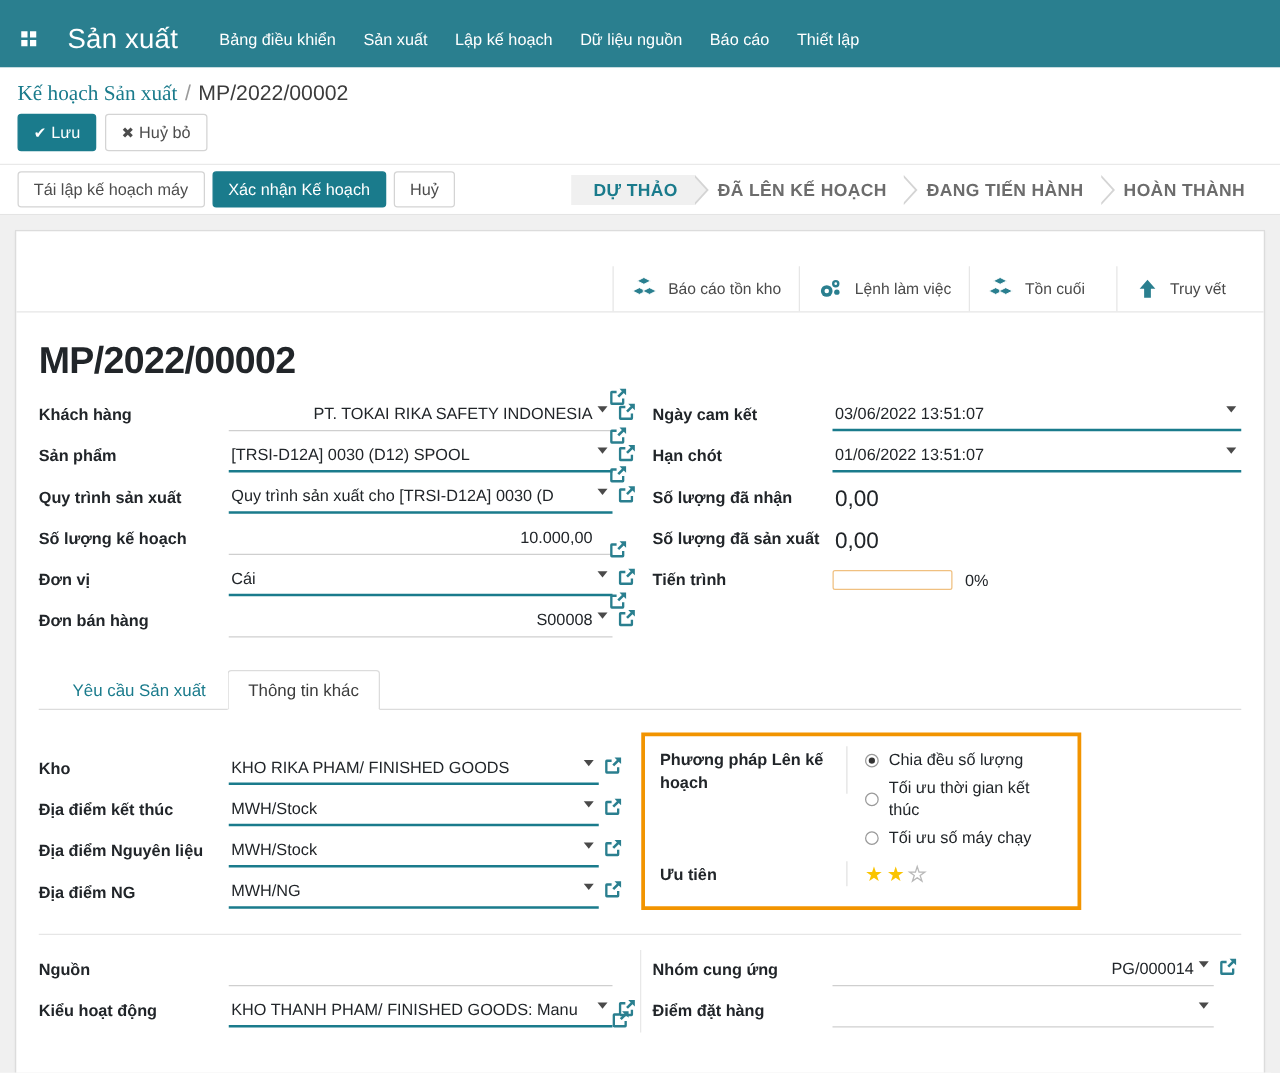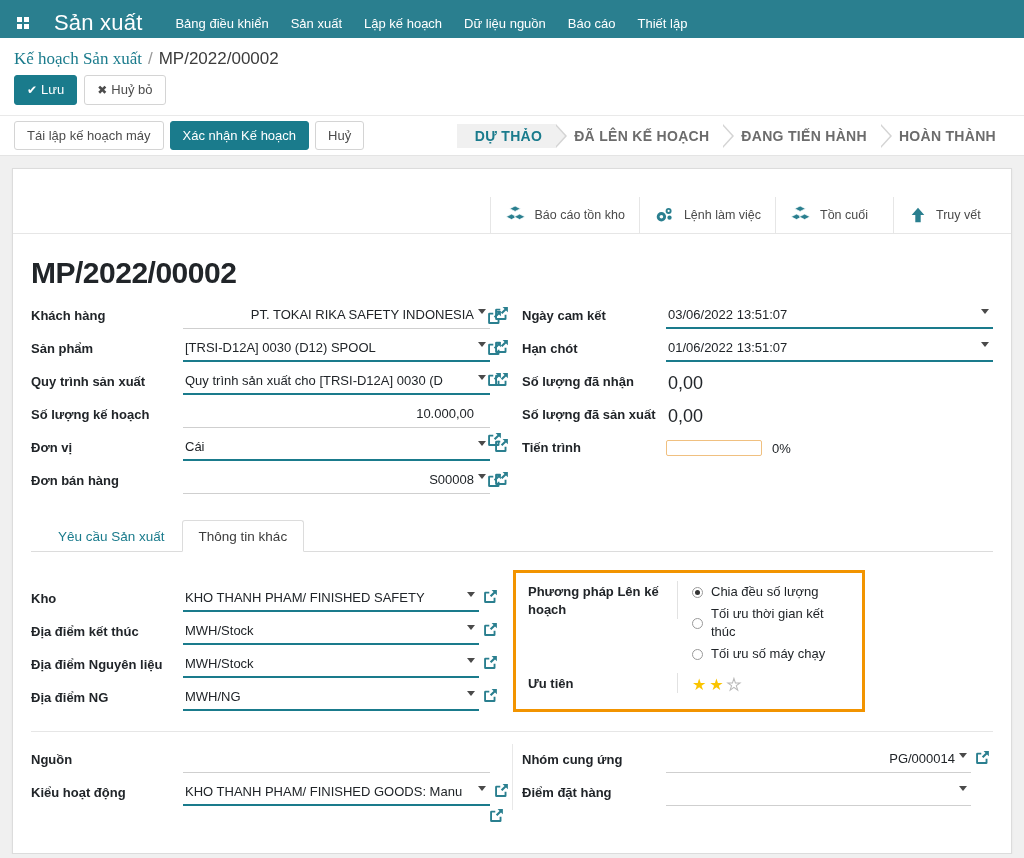--- a/index.html
+++ b/index.html
@@ -8,21 +8,21 @@
     width: 1024px; height: 858px;
     background: #f0f0f0;
     font-family: "Liberation Sans", sans-serif;
     font-size: 13px;
     color: #212529;
     overflow: hidden;
   }
 
   
   .navbar {
-    height: 38px;
+    height: 54px;
     background: #2a7f8f;
     display: flex;
     align-items: center;
     padding: 8px 0 0 10px;
     color: #ffffff;
   }
   .apps-icon {
     width: 26px; height: 26px;
     display: flex; align-items: center; justify-content: center;
     margin-right: 6px;
@@ -638,21 +638,21 @@
       <div class="nb-tab active">Thông tin khác</div>
     </div>
 
     <div class="nb-page">
 
       <div style="width: 470px; margin-top: 13px;">
 
         <div class="frow">
           <div class="flabel">Kho</div>
           <div class="fval">
-            <div class="inp focusline">KHO THANH PHAM/ FINISHED SAFETY</div>
+            <div class="inp focusline">KHO RIKA PHAM/ FINISHED GOODS</div>
             <span class="caret"></span>
           </div>
           <div class="extlink">
             <svg width="15" height="15" viewBox="0 0 16 16">
                   <path d="M1.2 4.2a1.4 1.4 0 0 1 1.4-1.4h4.1v2H3.2v8.1h8.1v-3.5h2v4.1a1.4 1.4 0 0 1-1.4 1.4H2.6a1.4 1.4 0 0 1-1.4-1.4z" fill="#2a7f8f"></path>
                   <path d="M9.2 1.1h5.6v5.6l-2-2-3.9 3.9-1.6-1.6 3.9-3.9z" fill="#2a7f8f"></path>
                 </svg>
           </div>
         </div>
 

